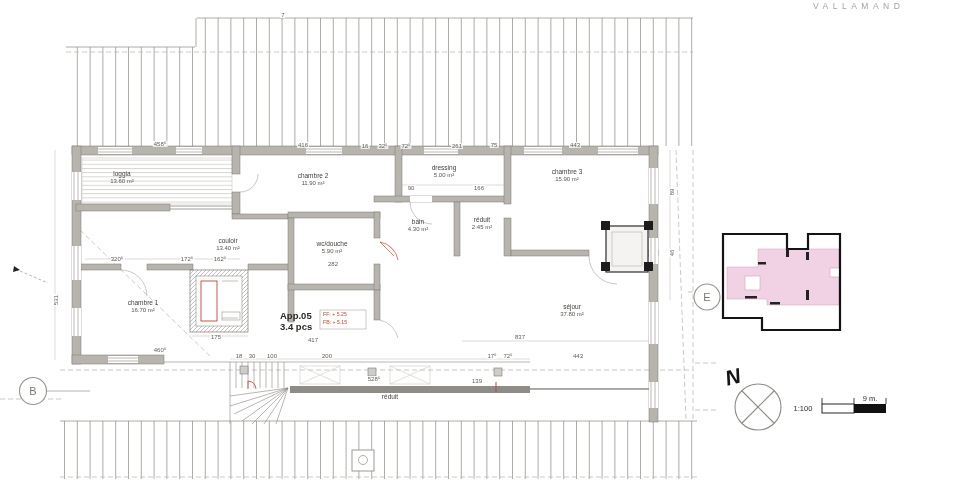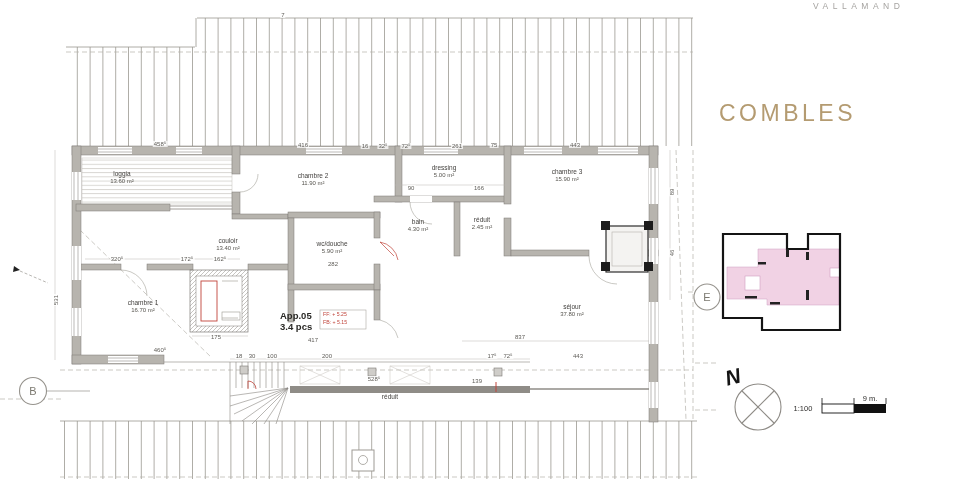--- a/index.html
+++ b/index.html
@@ -288,21 +288,20 @@
     <g>
       <rect x="822" y="404" width="32" height="9" fill="#ffffff" stroke="#111111" stroke-width="0.9"></rect>
       <rect x="854" y="404" width="32" height="9" fill="#111111"></rect>
       <line x1="822" y1="398" x2="822" y2="404" stroke="#111111" stroke-width="0.8"></line>
       <line x1="854" y1="398" x2="854" y2="404" stroke="#111111" stroke-width="0.8"></line>
       <line x1="886" y1="398" x2="886" y2="404" stroke="#111111" stroke-width="0.8"></line>
     </g>
   </svg>
 
   <div class="ov" id="brand">VALLAMAND</div>
-  <div class="ov" id="sheet-title">COMBLES</div>
 
   <div class="ov app-block">
     <div>App.05</div>
     <div>3.4 pcs</div>
   </div>
   <div class="ov lvl" style="left:323px;top:311px;">FF: + 5.25</div>
   <div class="ov lvl" style="left:323px;top:319px;">FB: + 5.15</div>
 
   <div class="ov center marker-letter" style="left:33px;top:391px;">B</div>
   <div class="ov center marker-letter" style="left:707px;top:297px;">E</div>

